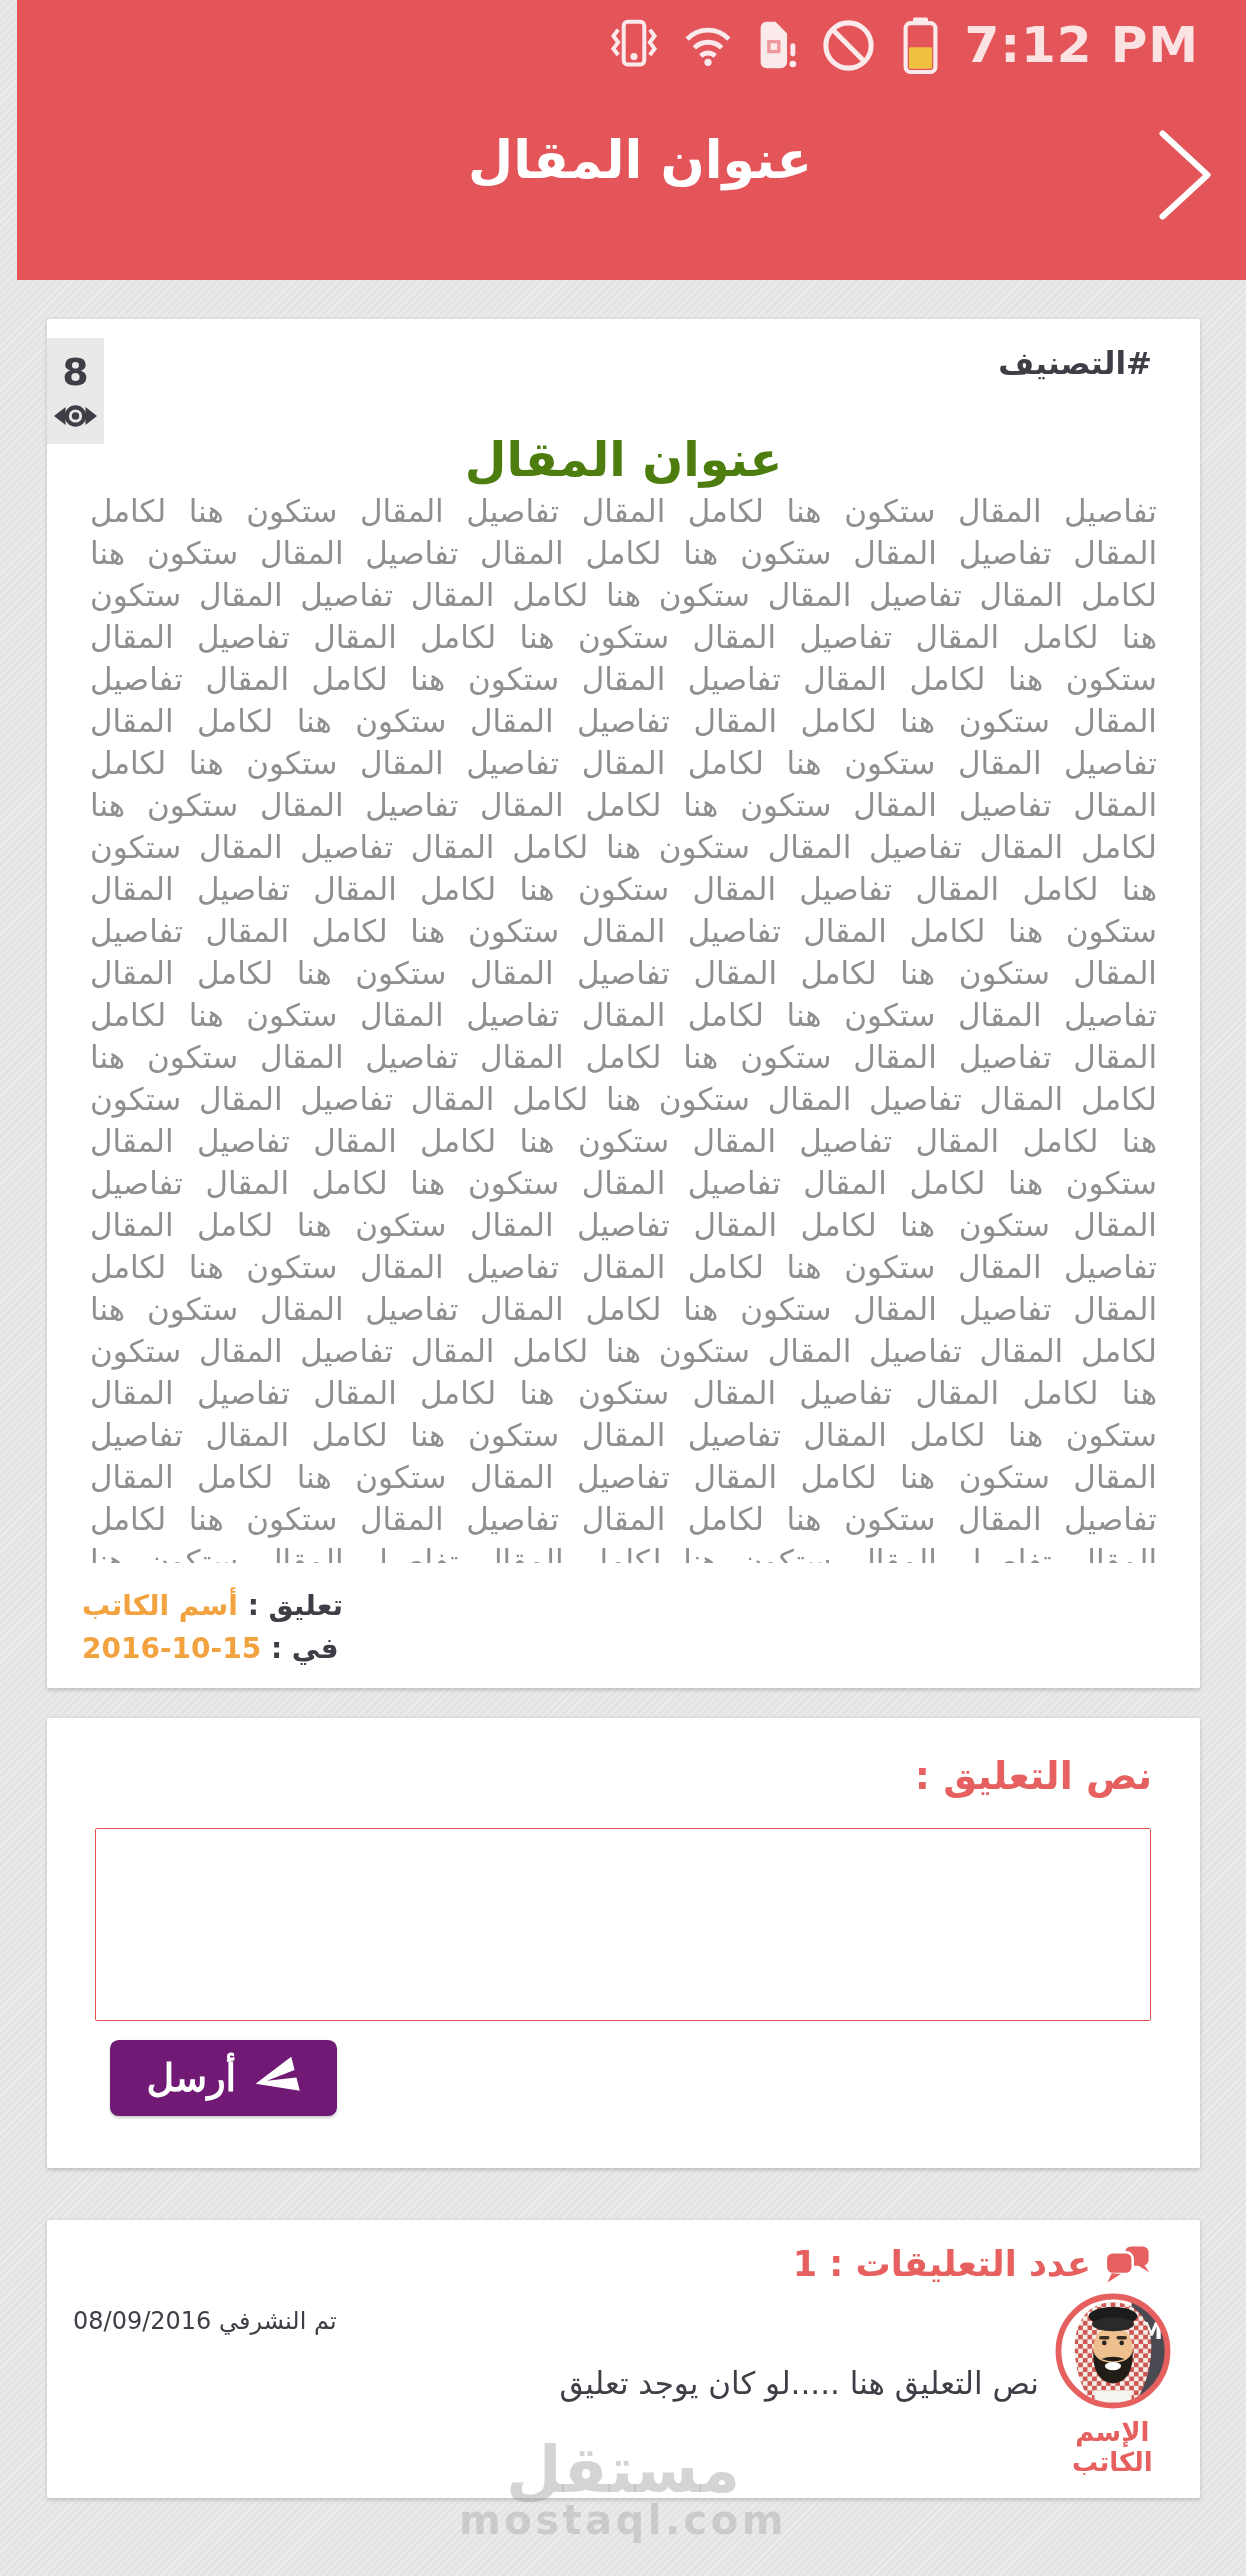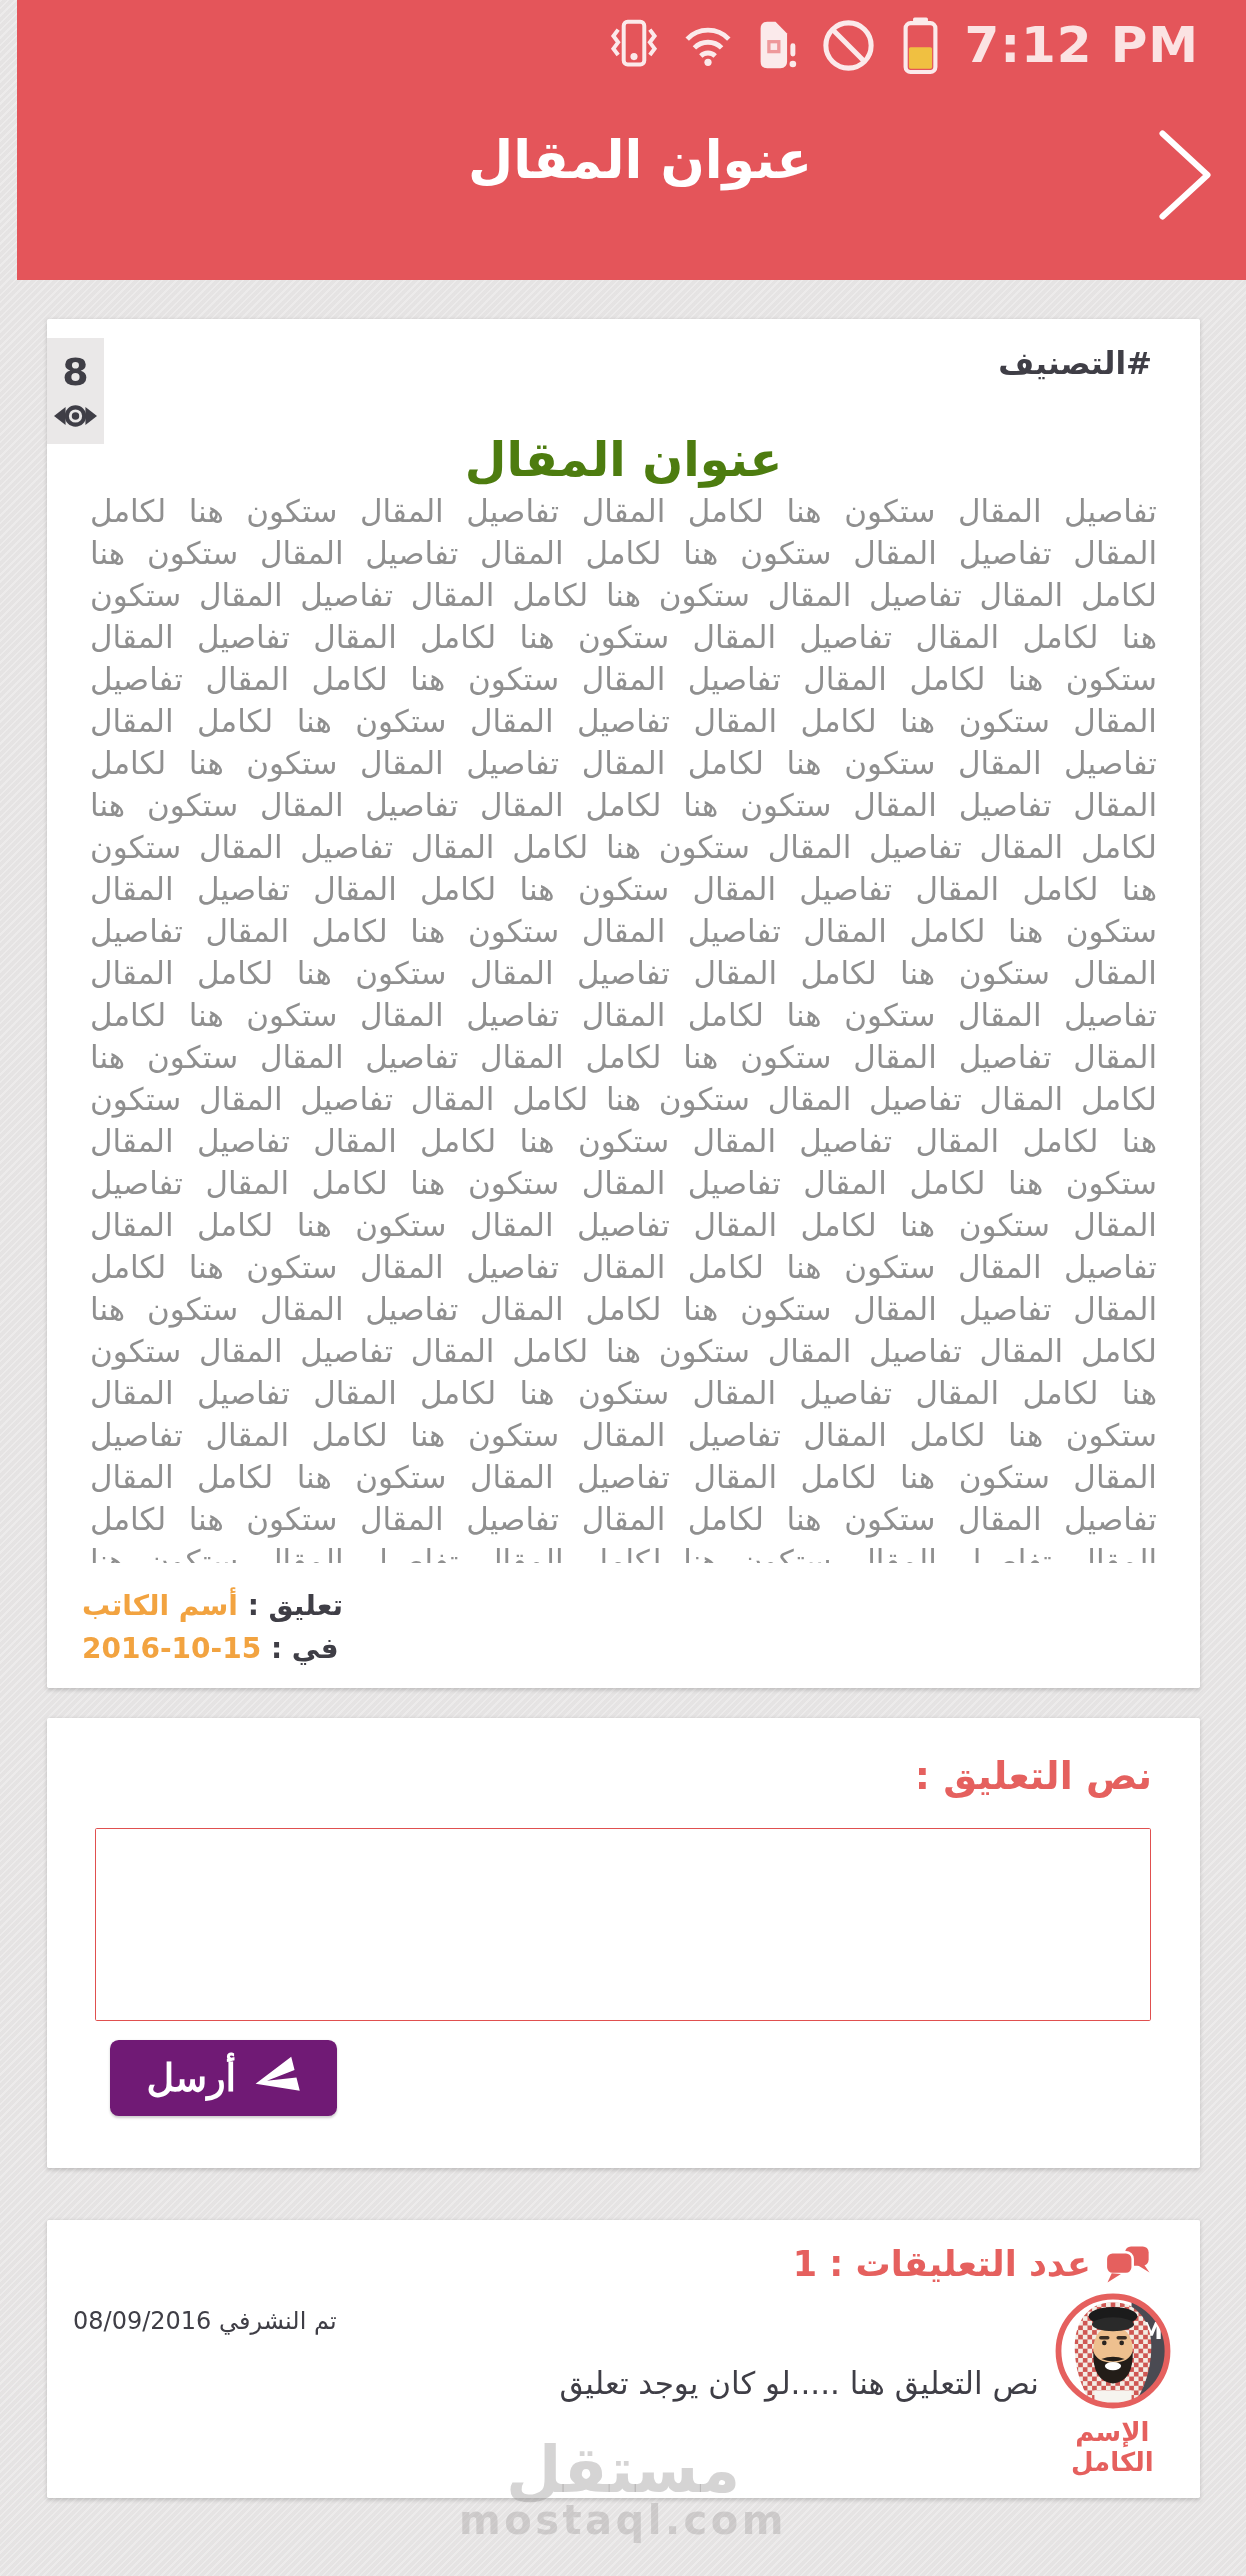--- a/index.html
+++ b/index.html
@@ -177,21 +177,21 @@
           <rect x="53" y="37" width="9" height="3" rx="1.5" fill="#3a2f25"></rect>
           <circle cx="42.5" cy="43" r="2" fill="#2a2420"></circle>
           <circle cx="57.5" cy="43" r="2" fill="#2a2420"></circle>
           <path d="M33 50 Q32 76 50 78 Q68 76 67 50 Q64 60 50 60 Q36 60 33 50 Z" fill="#231d18"></path>
           <path d="M40 57 Q50 53 60 57 Q50 61 40 57 Z" fill="#231d18"></path>
           <ellipse cx="50" cy="63" rx="7" ry="3.5" fill="#ffffff"></ellipse>
         </g>
         <circle cx="50" cy="50" r="47" fill="none" stroke="#e5605e" stroke-width="5"></circle>
       </svg>
 
-      <div class="comment-author">الإسم الكامل</div>
+      <div class="comment-author">الإسم الكاتب</div>
       <div class="comment-text">نص التعليق هنا .....لو كان يوجد تعليق</div>
     </div>
   </div>
 
   <div class="watermark">
     <div class="watermark-ar">مستقل</div>
     <div class="watermark-en">mostaql.com</div>
   </div>
 
 </div>

